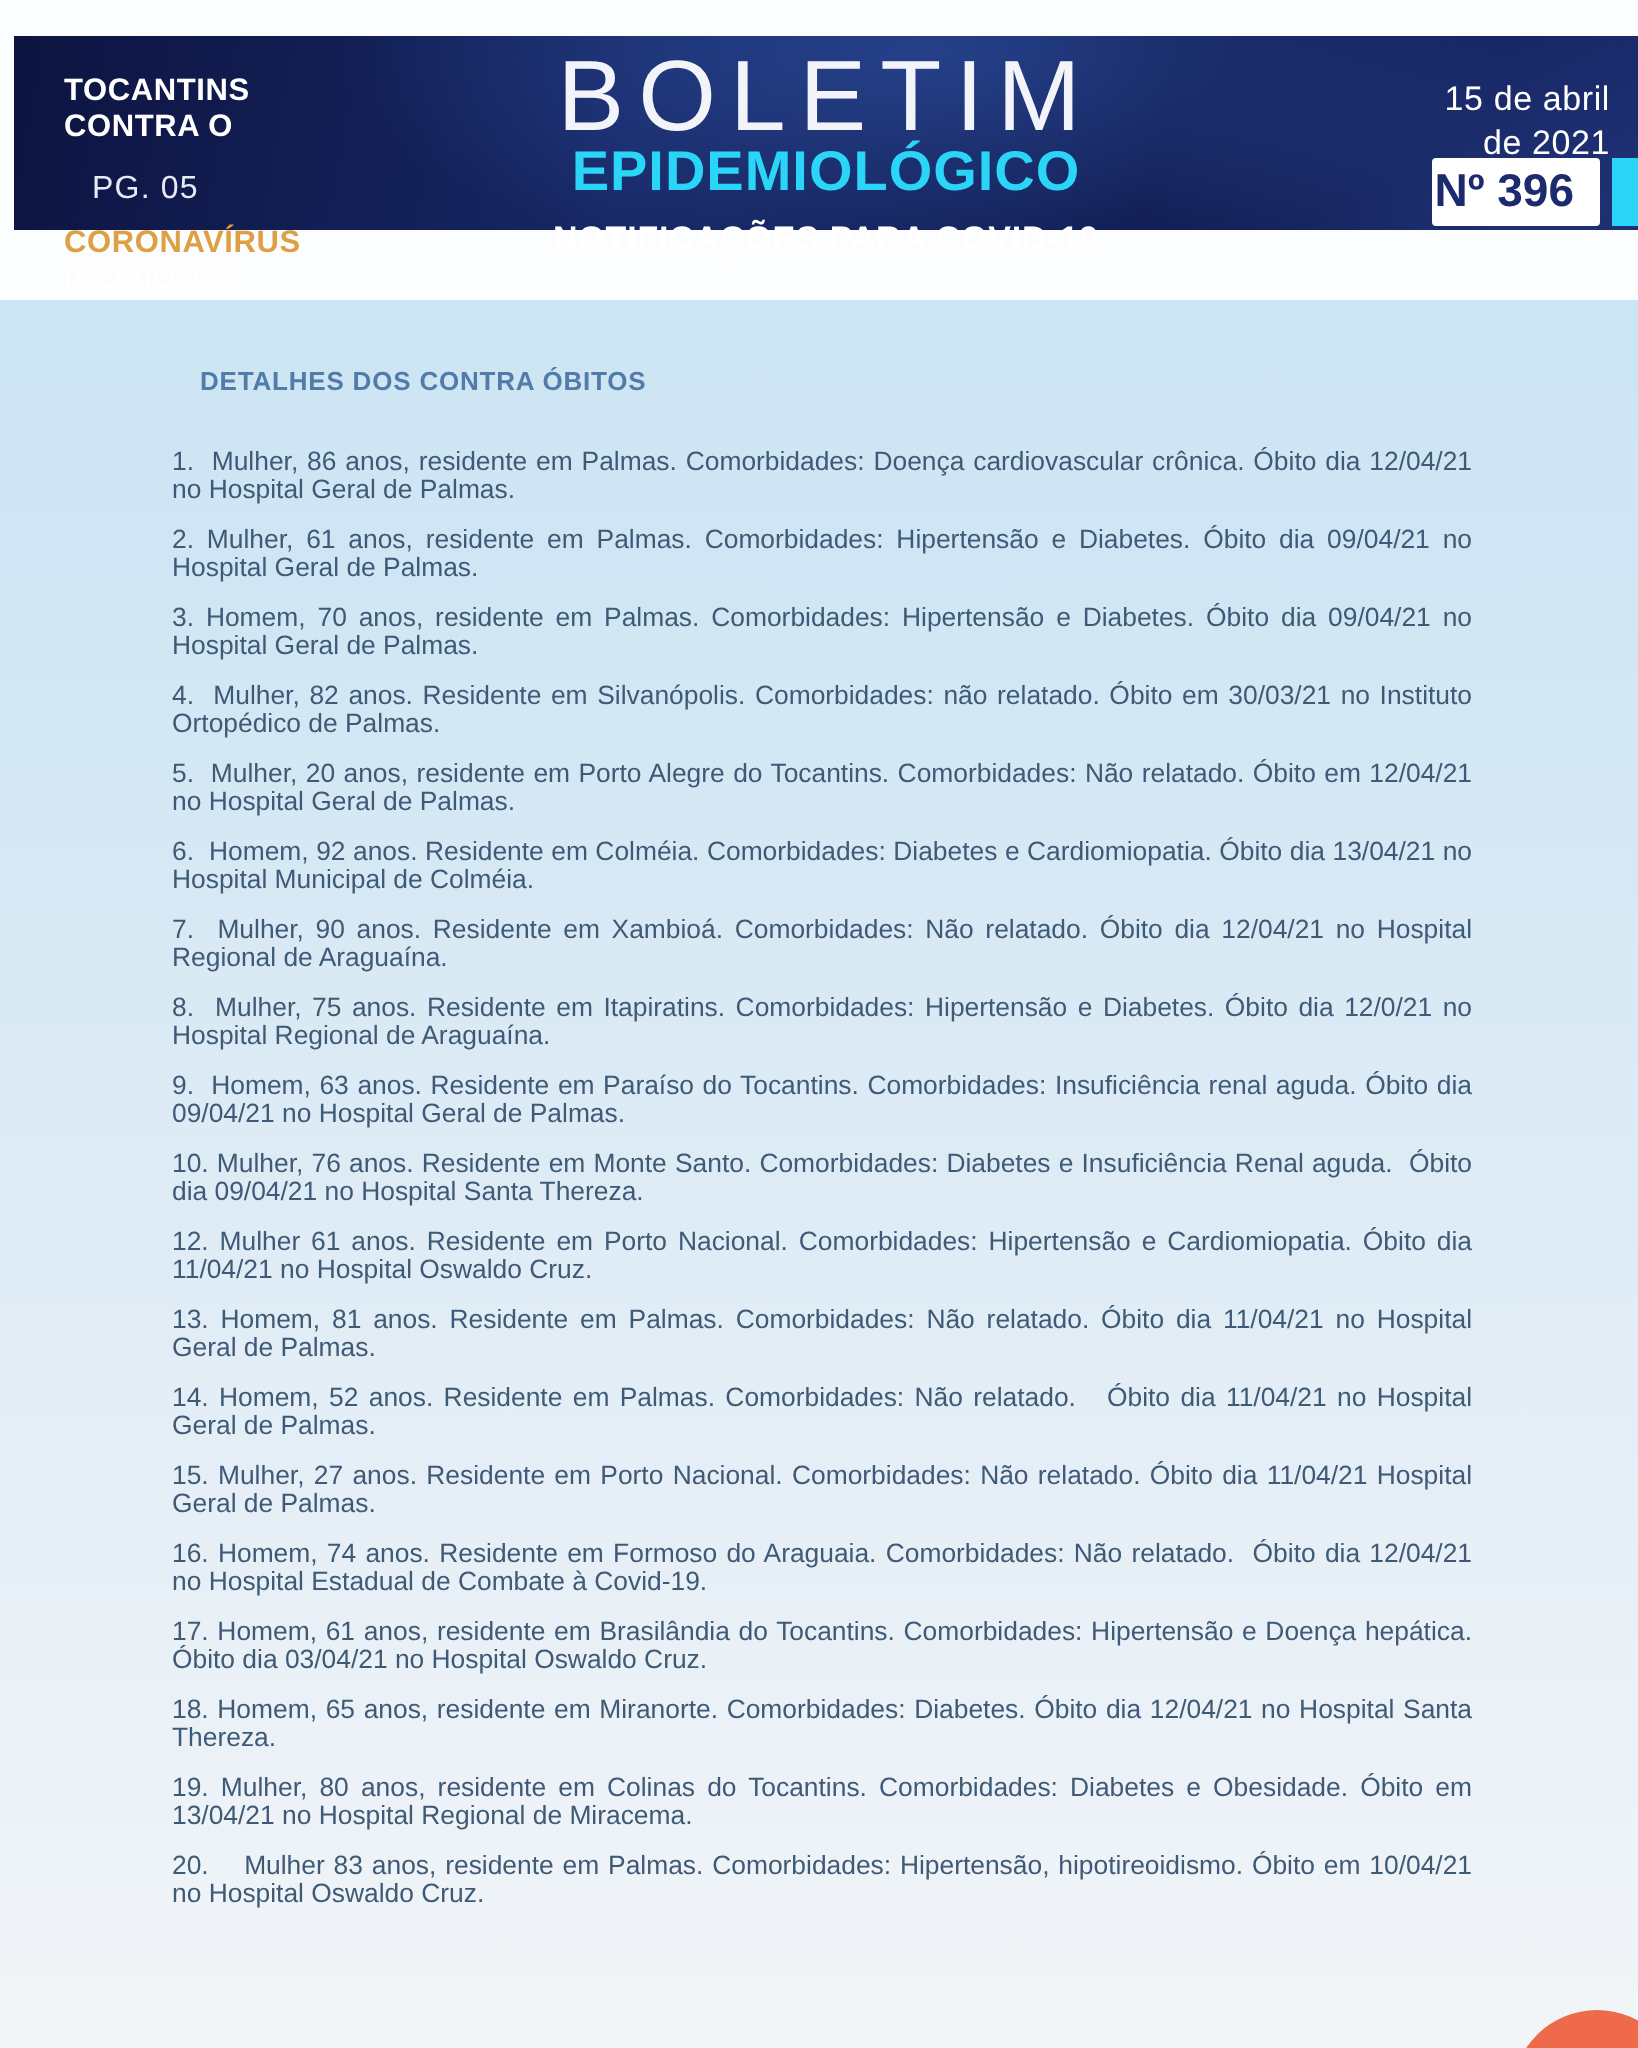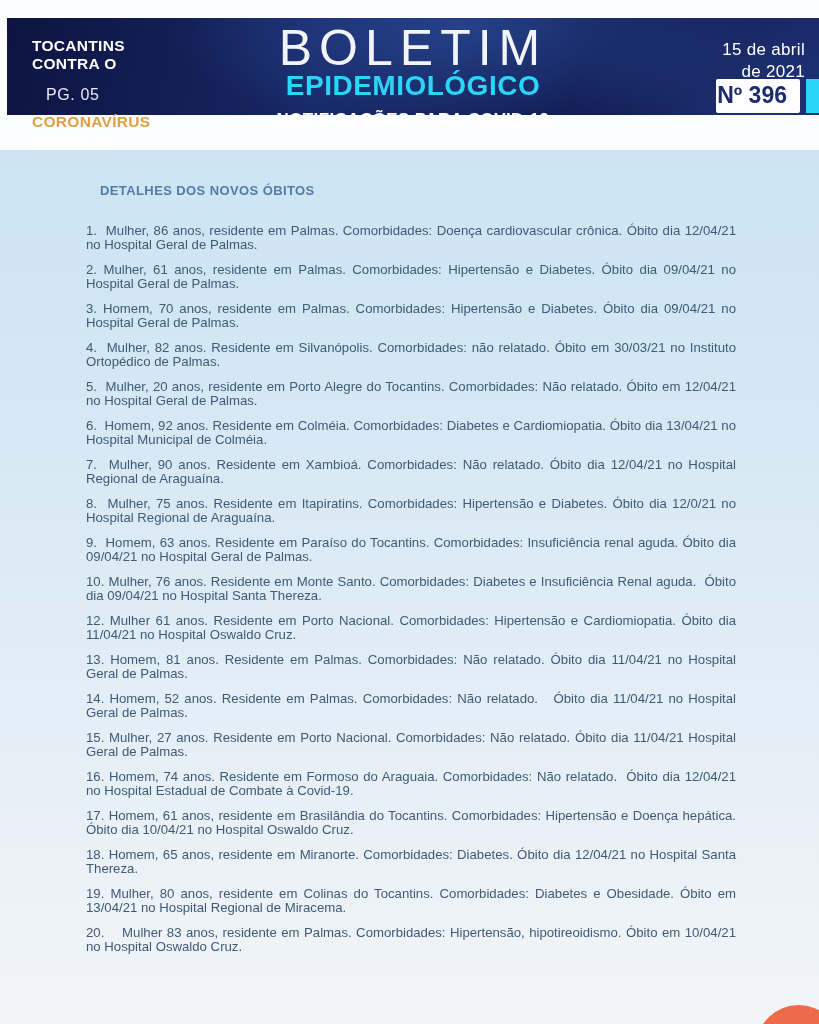--- a/index.html
+++ b/index.html
@@ -99,38 +99,38 @@
       <div>de 2021</div>
     </div>
 
     <div class="edition-row">
       <div class="edition-box">Nº 396</div>
       <div class="edition-accent"></div>
     </div>
   </header>
 
   <main class="content">
-    <h2 class="section-heading">DETALHES DOS NOVOS ÓBITOS</h2>
+    <h2 class="section-heading">DETALHES DOS CONTRA ÓBITOS</h2>
     <div id="records">
         <p class="record">1.&nbsp; Mulher, 86 anos, residente em Palmas. Comorbidades: Doença cardiovascular crônica. Óbito dia 12/04/21 no Hospital Geral de Palmas.</p>
         <p class="record">2. Mulher, 61 anos, residente em Palmas. Comorbidades: Hipertensão e Diabetes. Óbito dia 09/04/21 no Hospital Geral de Palmas.</p>
         <p class="record">3. Homem, 70 anos, residente em Palmas. Comorbidades: Hipertensão e Diabetes. Óbito dia 09/04/21 no Hospital Geral de Palmas.</p>
         <p class="record">4.&nbsp; Mulher, 82 anos. Residente em Silvanópolis. Comorbidades: não relatado. Óbito em 30/03/21 no Instituto Ortopédico de Palmas.</p>
         <p class="record">5.&nbsp; Mulher, 20 anos, residente em Porto Alegre do Tocantins. Comorbidades: Não relatado. Óbito em 12/04/21 no Hospital Geral de Palmas.</p>
         <p class="record">6.&nbsp; Homem, 92 anos. Residente em Colméia. Comorbidades: Diabetes e Cardiomiopatia. Óbito dia 13/04/21 no Hospital Municipal de Colméia.</p>
         <p class="record">7.&nbsp; Mulher, 90 anos. Residente em Xambioá. Comorbidades: Não relatado. Óbito dia 12/04/21 no Hospital Regional de Araguaína.</p>
         <p class="record">8.&nbsp; Mulher, 75 anos. Residente em Itapiratins. Comorbidades: Hipertensão e Diabetes. Óbito dia 12/0/21 no Hospital Regional de Araguaína.</p>
         <p class="record">9.&nbsp; Homem, 63 anos. Residente em Paraíso do Tocantins. Comorbidades: Insuficiência renal aguda. Óbito dia 09/04/21 no Hospital Geral de Palmas.</p>
         <p class="record">10. Mulher, 76 anos. Residente em Monte Santo. Comorbidades: Diabetes e Insuficiência Renal aguda. &nbsp;Óbito dia 09/04/21 no Hospital Santa Thereza.</p>
         <p class="record">12. Mulher 61 anos. Residente em Porto Nacional. Comorbidades: Hipertensão e Cardiomiopatia. Óbito dia 11/04/21 no Hospital Oswaldo Cruz.</p>
         <p class="record">13. Homem, 81 anos. Residente em Palmas. Comorbidades: Não relatado. Óbito dia 11/04/21 no Hospital Geral de Palmas.</p>
         <p class="record">14. Homem, 52 anos. Residente em Palmas. Comorbidades: Não relatado. &nbsp; Óbito dia 11/04/21 no Hospital Geral de Palmas.</p>
         <p class="record">15. Mulher, 27 anos. Residente em Porto Nacional. Comorbidades: Não relatado. Óbito dia 11/04/21 Hospital Geral de Palmas.</p>
         <p class="record">16. Homem, 74 anos. Residente em Formoso do Araguaia. Comorbidades: Não relatado. &nbsp;Óbito dia 12/04/21 no Hospital Estadual de Combate à Covid-19.</p>
-        <p class="record">17. Homem, 61 anos, residente em Brasilândia do Tocantins. Comorbidades: Hipertensão e Doença hepática. Óbito dia 10/04/21 no Hospital Oswaldo Cruz.</p>
+        <p class="record">17. Homem, 61 anos, residente em Brasilândia do Tocantins. Comorbidades: Hipertensão e Doença hepática. Óbito dia 03/04/21 no Hospital Oswaldo Cruz.</p>
         <p class="record">18. Homem, 65 anos, residente em Miranorte. Comorbidades: Diabetes. Óbito dia 12/04/21 no Hospital Santa Thereza.</p>
         <p class="record">19. Mulher, 80 anos, residente em Colinas do Tocantins. Comorbidades: Diabetes e Obesidade. Óbito em 13/04/21 no Hospital Regional de Miracema.</p>
         <p class="record">20.&nbsp;&nbsp;&nbsp; Mulher 83 anos, residente em Palmas. Comorbidades: Hipertensão, hipotireoidismo. Óbito em 10/04/21 no Hospital Oswaldo Cruz.</p>
       </div>
   </main>
 
   <div class="corner-dot"></div>
 </div>
 
 </body></html>

